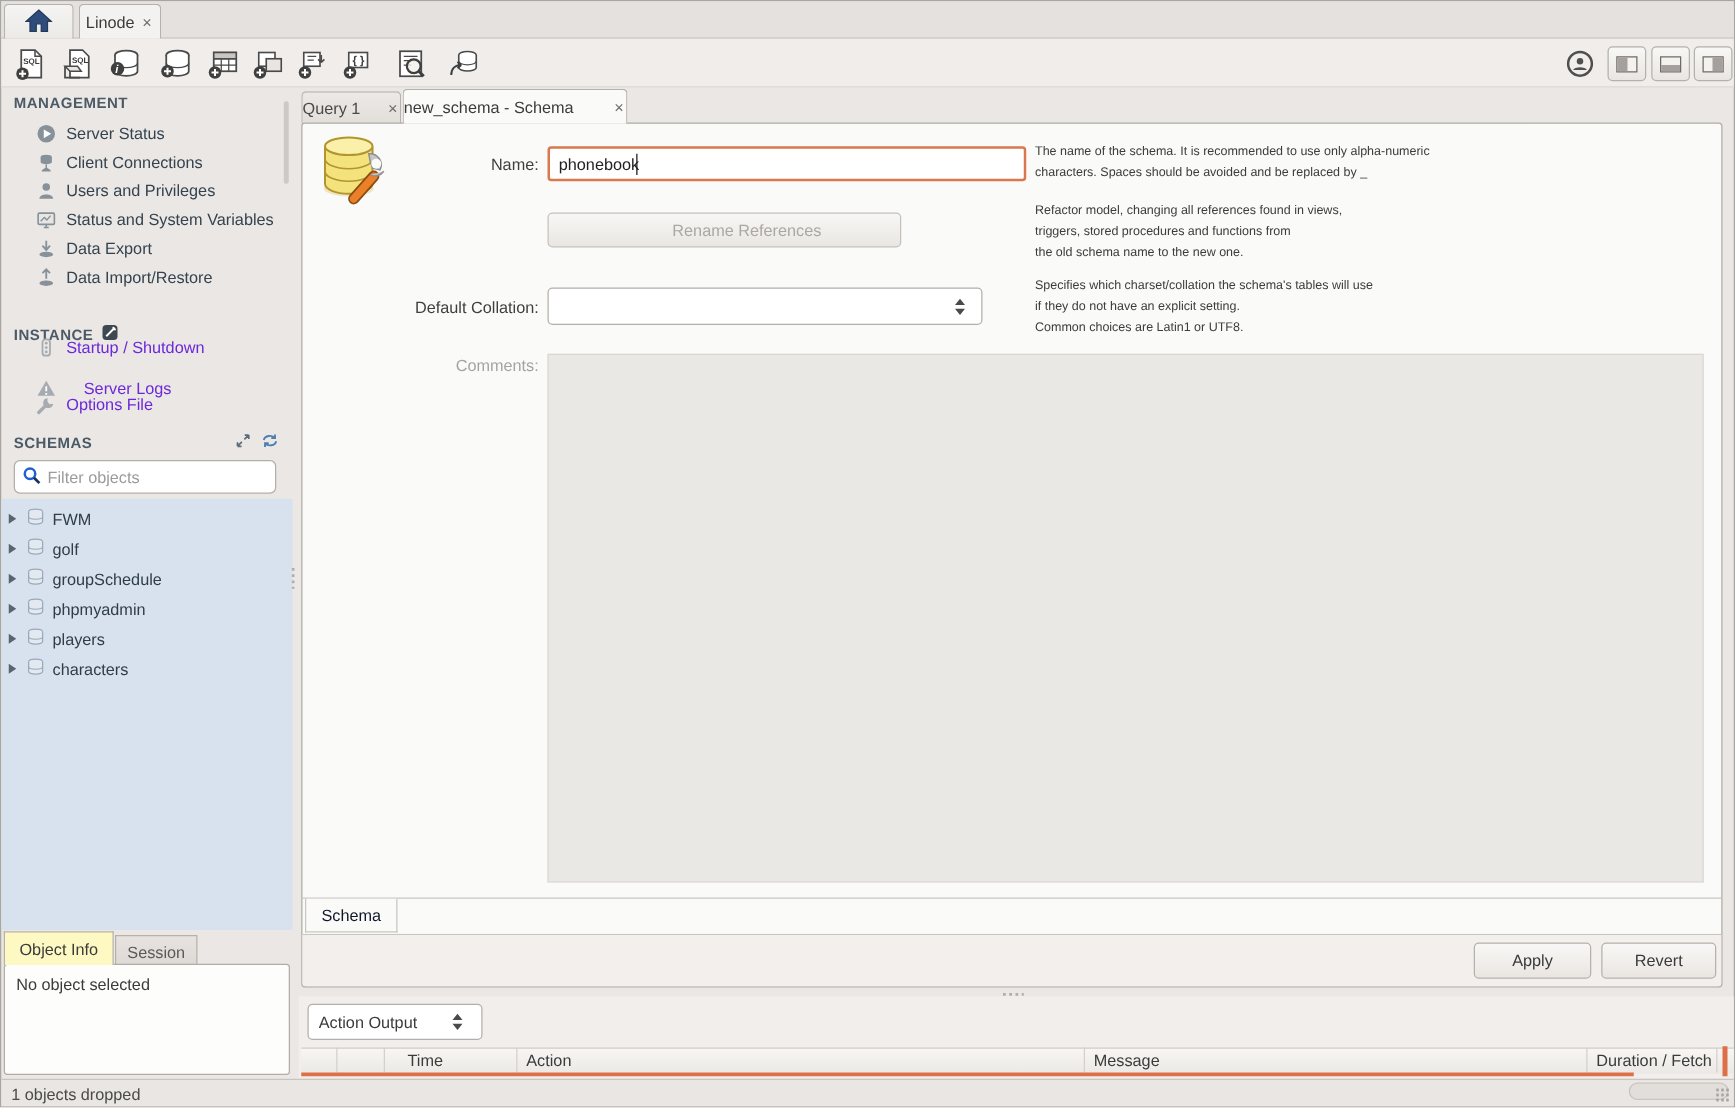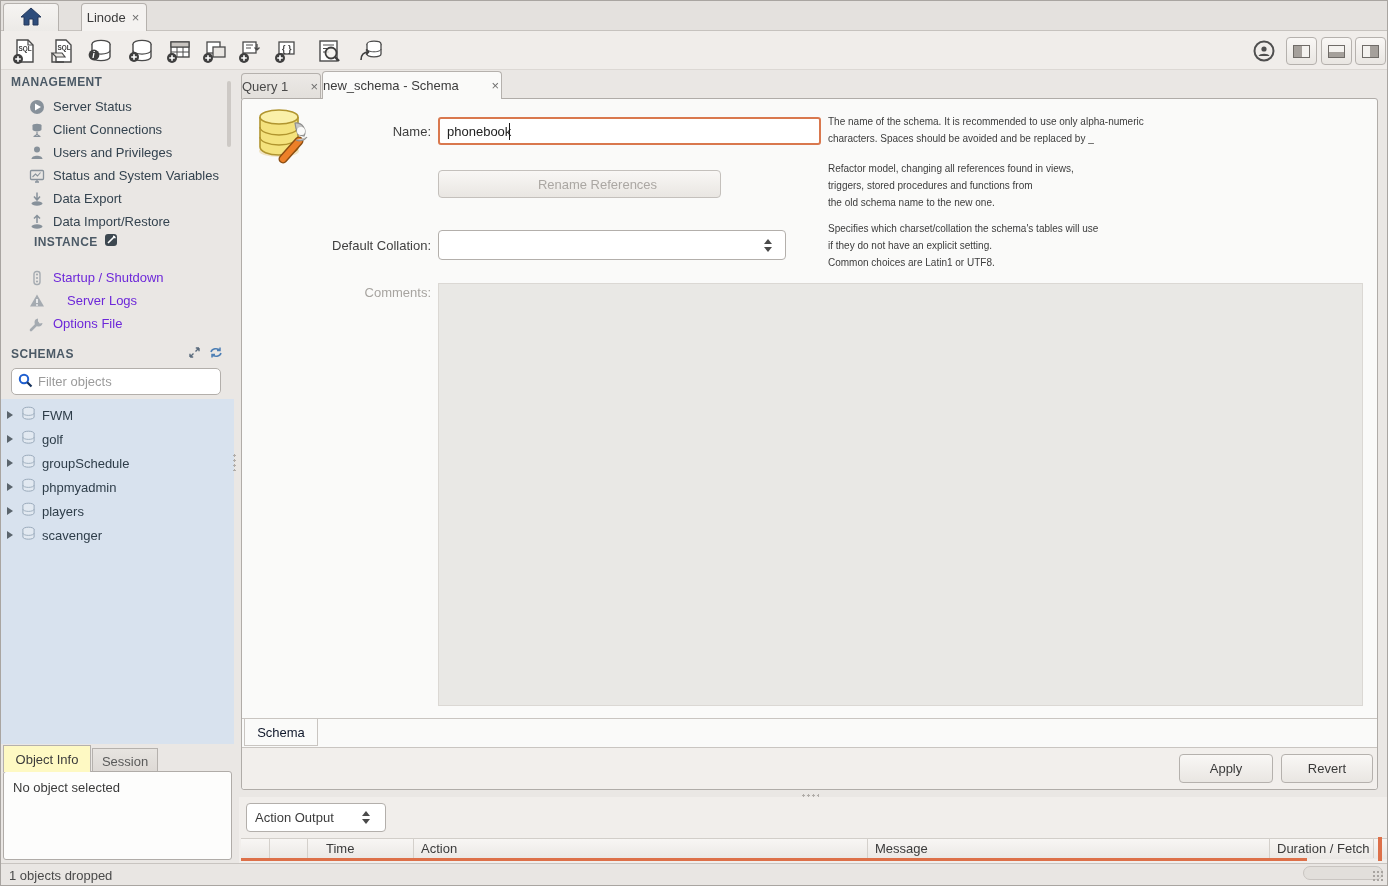--- a/index.html
+++ b/index.html
@@ -5,21 +5,21 @@
   * { margin:0; padding:0; box-sizing:border-box; }
   html,body { width:1388px; height:886px; }
   body { font-family:"Liberation Sans","DejaVu Sans",sans-serif; font-size:13px; color:#3b3b3b; }
   #app { position:relative; width:1388px; height:886px; background:#eae7e4; border:1px solid #a9a5a1; overflow:hidden; }
   .abs { position:absolute; }
 
   
   .tabbar { left:0; top:0; width:1388px; height:30px; background:#e4e1de; border-bottom:1px solid #c6c2be; }
   .conn-tab { top:2px; height:28px; border:1px solid #b5b1ad; border-bottom:none; border-radius:4px 4px 0 0;
               background:linear-gradient(#f6f4f2,#eceae7); display:flex; align-items:center; justify-content:center; gap:4px; }
-  .conn-tab.active { background:#f4f2f0;margin-left:18px; }
+  .conn-tab.active { background:#f4f2f0; }
   .close-x { color:#6e6e6e; font-size:13px; cursor:default; padding:0 2px; }
 
   
   .toolbar { left:0; top:30px; width:1388px; height:39px; background:#f0edea; border-bottom:1px solid #dcd8d4; }
   .tool-btn { top:36px; width:34px; height:28px; display:flex; align-items:center; justify-content:center; border-radius:3px; }
   .panel-btn { top:36px; width:31px; height:28px; border:1px solid #b5b1ad; border-radius:4px;
                background:linear-gradient(#f9f7f5,#e9e6e2); display:flex; align-items:center; justify-content:center; }
   .panel-glyph { width:17px; height:13px; border:1px solid #6f6b67; background:#f4f2ef; position:relative; }
   .panel-glyph .fill { position:absolute; background:#a5a09b; }
 
@@ -265,39 +265,39 @@
   <div class="abs side-item" style="top:210px;">
     <span class="ic">
         <svg width="16" height="16">
           <path d="M8 9 v-7 M5 4.5 l3 -3 3 3" stroke="#87919a" stroke-width="1.5" fill="none"></path>
           <ellipse cx="8" cy="12.5" rx="5.5" ry="2.2" fill="#87919a"></ellipse>
         </svg>
       </span>
     <span>Data Import/Restore</span>
   </div>
 
-  <div class="abs side-header" style="top:232px;margin-left:23px;">
+  <div class="abs side-header" style="top:258px;">
     <span>INSTANCE</span>
     <span><svg width="14" height="14">
           <rect x="1" y="1" width="12" height="12" rx="3" fill="#3d4850"></rect>
           <path d="M4 10 L10 4 M9 3.2 a2 2 0 0 1 2 2" stroke="#fff" stroke-width="1.6" fill="none"></path>
         </svg></span>
   </div>
   <div class="abs side-item disabled" style="top:266px;">
     <span class="ic">
         <svg width="16" height="16">
           <rect x="5" y="1.5" width="6" height="13" rx="2.4" fill="none" stroke="#a5abb1" stroke-width="1.4"></rect>
           <circle cx="8" cy="4.5" r="1.1" fill="#a5abb1"></circle>
           <circle cx="8" cy="8" r="1.1" fill="#a5abb1"></circle>
           <circle cx="8" cy="11.5" r="1.1" fill="#a5abb1"></circle>
         </svg>
       </span>
     <span>Startup / Shutdown</span>
   </div>
-  <div class="abs side-item disabled" style="top:289px;gap:22px;">
+  <div class="abs side-item disabled" style="top:299px;gap:22px;">
     <span class="ic">
         <svg width="16" height="16">
           <path d="M8 1.5 L15 13.5 H1 Z" fill="#a5abb1"></path>
           <path d="M8 6 v4 M8 11.3 v1.4" stroke="#fff" stroke-width="1.5"></path>
         </svg>
       </span>
     <span>Server Logs</span>
   </div>
   <div class="abs side-item disabled" style="top:312px;">
     <span class="ic">
@@ -378,21 +378,21 @@
         </svg></span>
     <span>players</span>
   </div>
   <div class="abs schema-item" style="top:522px;">
     <span class="tri"></span>
     <span><svg width="15" height="15">
           <ellipse cx="7.5" cy="3.4" rx="5.6" ry="2.2" fill="#e2e9f1" stroke="#9aaabb" stroke-width="1"></ellipse>
           <path d="M1.9 3.4 v7.6 c0 1.2 2.5 2.2 5.6 2.2 s5.6 -1 5.6 -2.2 V3.4" fill="#e2e9f1" stroke="#9aaabb" stroke-width="1"></path>
           <path d="M1.9 7.2 c0 1.2 2.5 2.2 5.6 2.2 s5.6 -1 5.6 -2.2" fill="none" stroke="#9aaabb" stroke-width=".9"></path>
         </svg></span>
-    <span>scavenger</span>
+    <span>characters</span>
   </div>
 
   <div class="abs oi-tab" style="left:2px;top:744px;width:88px;background:#fef9c3;border-bottom:none;z-index:2;">
     <span>Object Info</span>
   </div>
   <div class="abs oi-tab" style="left:91px;top:747px;width:66px;background:linear-gradient(#e7e4e0,#dcd8d4);color:#5a5a5a;">
     <span>Session</span>
   </div>
   <div class="abs oi-panel">
     <span>No object selected</span>

